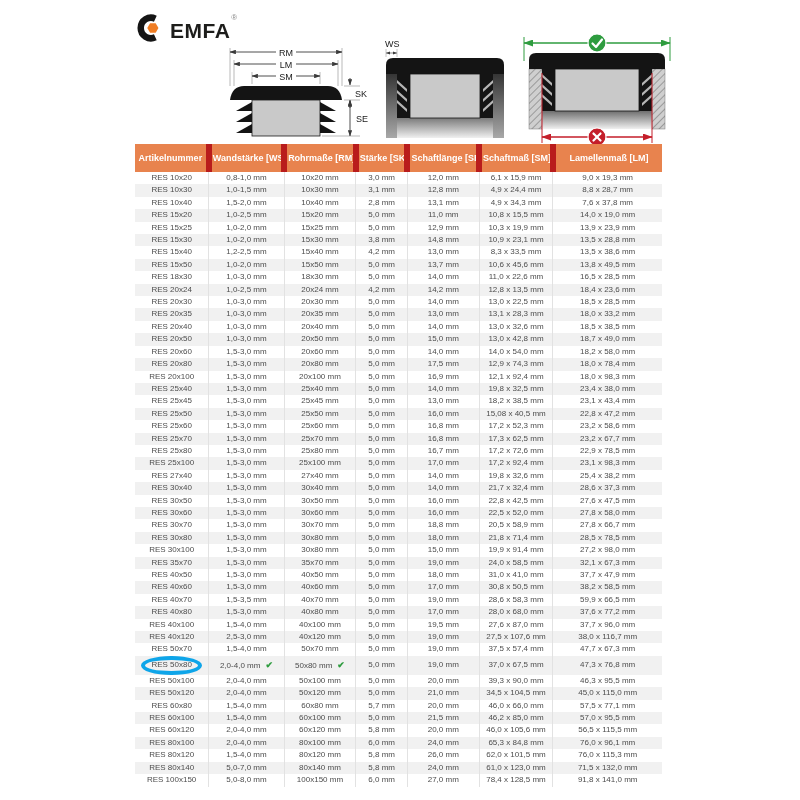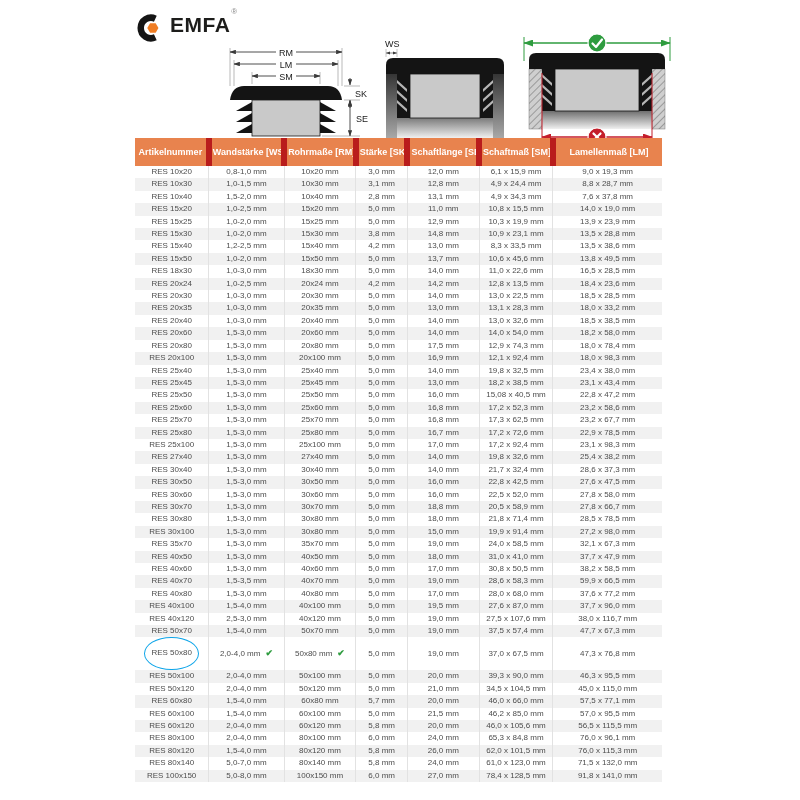--- a/index.html
+++ b/index.html
@@ -1,47 +1,47 @@
 <!DOCTYPE html>
 <html><head>
 <meta charset="utf-8">
 <style>
   html,body{margin:0;padding:0;}
   body{
     width:800px;height:800px;background:#ffffff;position:relative;overflow:hidden;
     font-family:"Liberation Sans",sans-serif;
   }
   
-  .logo{position:absolute;left:137px;top:14px;display:flex;align-items:flex-start;gap:5px;}
+  .logo{position:absolute;left:137px;top:14px;display:flex;align-items:flex-end;gap:5px;}
   .logo .brand{font-size:21px;font-weight:700;color:#1d1d1b;letter-spacing:.5px;line-height:1;}
   .logo .reg{font-size:8px;color:#8a8a8a;vertical-align:top;position:relative;top:-7px;left:1px;font-weight:400;}
   
   .diag{position:absolute;}
   .d1{left:200px;top:42px;}
   .d2{left:384px;top:38px;}
   .d3{left:521px;top:33px;}
   .dim-label{font-size:9px;fill:#1a1a1a;}
   
-  .table-wrap{position:absolute;left:135px;top:138px;width:527px;}
+  .table-wrap{position:absolute;left:135px;top:144px;width:527px;}
   table{width:100%;border-collapse:collapse;table-layout:fixed;}
   thead th{
     background:#E8834E;color:#ffffff;font-size:9px;font-weight:700;height:28px;
     text-align:center;vertical-align:middle;padding:0 1px;border-left:6px solid #b91c1c;
     overflow:hidden;white-space:nowrap;
   }
   thead th:first-child{border-left:none;}
   tbody td{
     font-size:8px;color:#4d4d4d;height:12.4px;line-height:12.4px;text-align:center;
     vertical-align:middle;padding:0;border-left:1px solid #e2e2e2;overflow:hidden;white-space:nowrap;
   }
   tbody td:first-child{border-left:none;margin-top:28px;}
   tbody tr:nth-child(even){background:#f1f1f1;}
   .ellipse{
-    display:inline-block;border:1px solid #0ea5e9;border-radius:50%;
-    padding:10px 6px;line-height:10px;height:11px;
+    display:inline-block;border:4px solid #0ea5e9;border-radius:50%;
+    padding:0 6px;line-height:10px;height:11px;
   }
   .check{color:#2E9C3F;font-weight:700;font-size:9px;margin-left:5px;}
 </style>
 </head>
 <body>
 
 <div class="logo">
   <svg width="28" height="28" viewBox="0 0 30 30">
     <path d="M19.65,5.03 A11,11 0 1 0 19.65,24.97" fill="none" stroke="#151515" stroke-width="7"></path>
     <polygon points="23,15 20,9.8 14,9.8 11,15 14,20.2 20,20.2" fill="#F07D23"></polygon>
@@ -318,20 +318,29 @@
         <tr>
           <td>RES 20x40</td>
           <td>1,0-3,0 mm</td>
           <td>20x40 mm</td>
           <td>5,0 mm</td>
           <td>14,0 mm</td>
           <td>13,0 x 32,6 mm</td>
           <td>18,5 x 38,5 mm</td>
         </tr>
         <tr>
+          <td>RES 20x50</td>
+          <td>1,0-3,0 mm</td>
+          <td>20x50 mm</td>
+          <td>5,0 mm</td>
+          <td>15,0 mm</td>
+          <td>13,0 x 42,8 mm</td>
+          <td>18,7 x 49,0 mm</td>
+        </tr>
+        <tr>
           <td>RES 20x60</td>
           <td>1,5-3,0 mm</td>
           <td>20x60 mm</td>
           <td>5,0 mm</td>
           <td>14,0 mm</td>
           <td>14,0 x 54,0 mm</td>
           <td>18,2 x 58,0 mm</td>
         </tr>
         <tr>
           <td>RES 20x80</td>

